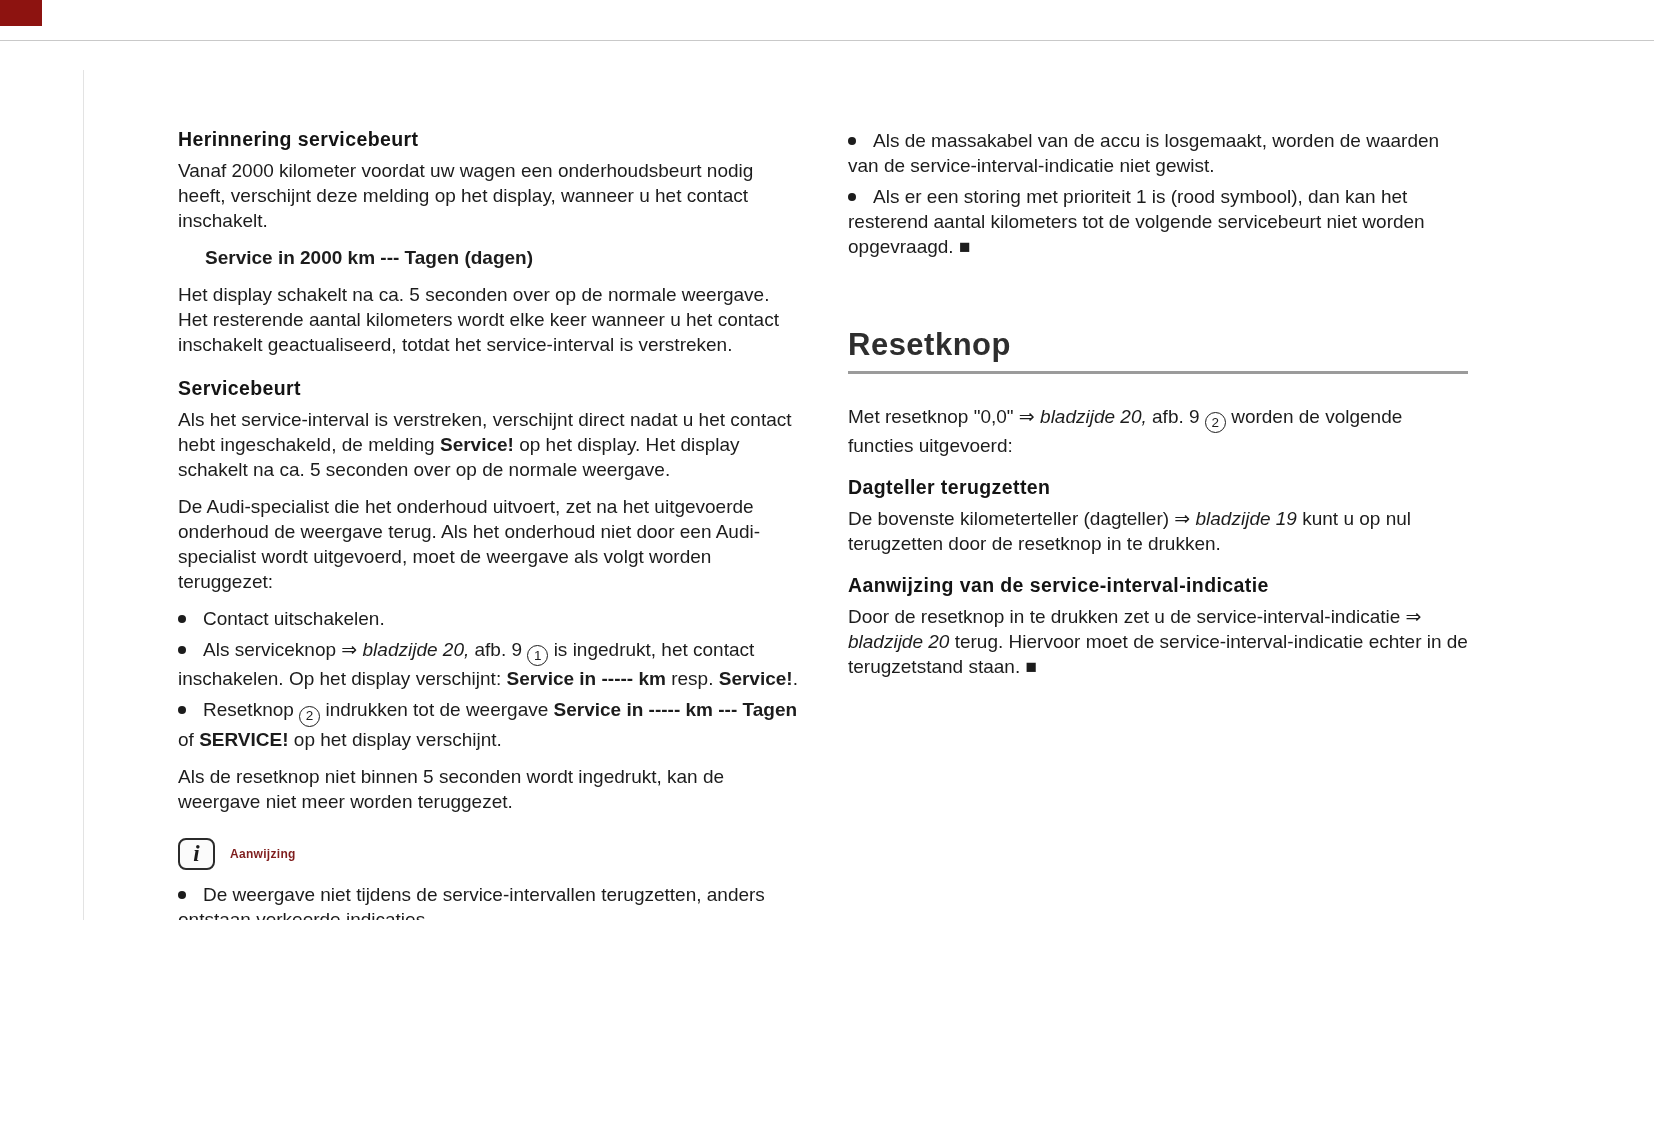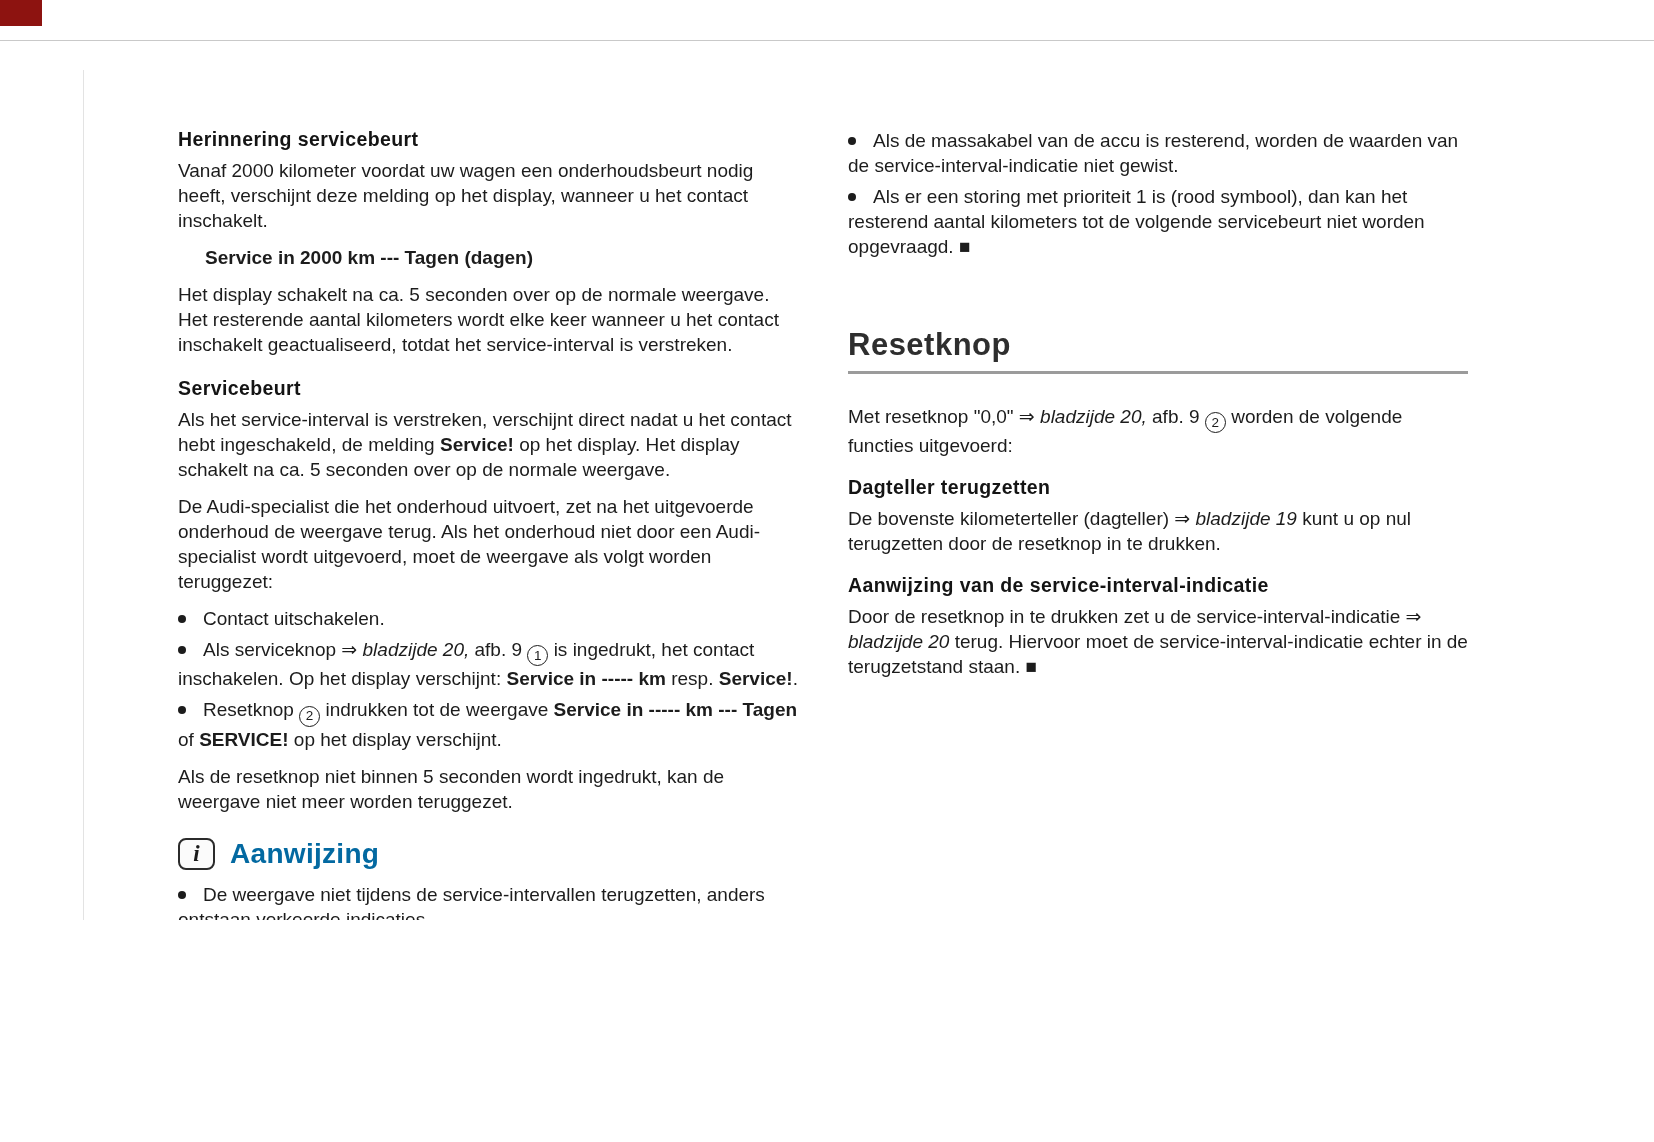--- a/index.html
+++ b/index.html
@@ -27,21 +27,21 @@
   .it { font-style: italic; }
   .b  { font-weight: bold; }
 
   .circ { display: inline-flex; align-items: center; justify-content: center; width: 21px; height: 21px; border: 1.5px solid var(--text, #1c1c1c); border-radius: 50%; font-size: 13.5px; line-height: 1; vertical-align: -4px; background: #fff; }
 
   .p-after-bullets { margin-top: 12px; }
 
   .note-head { display: flex; align-items: center; gap: 15px; margin: 24px 0 12px 0; }
   .info-icon { width: 37px; height: 32px; border: 2.5px solid #2b2b2b; border-radius: 8px; display: flex; align-items: center; justify-content: center; background: #fbfbfb; }
   .info-icon .ii { font-family: "Liberation Serif", serif; font-weight: bold; font-style: italic; font-size: 23px; line-height: 1; color: #1a1a1a; }
-  .note-title { font-size: 28px; font-weight: bold; letter-spacing: 0.3px; color: #0369a1; }
+  .note-title { font-size: 12px; font-weight: bold; letter-spacing: 0.3px; color: #7f1d1d; }
 
   .big-head { font-size: 31px; line-height: 36px; font-weight: bold; letter-spacing: 0.5px; color: #2e2e2e; margin: 68px 0 0 0; }
   .rule { height: 3px; background: var(--rule-gray, #9b9b9b); margin: 8px 0 30px 0; }
   .rc-h3 { margin-top: 18px; }
 
   .footer { position: absolute; left: 16px; top: 1026px; width: 1654px; height: 57px; display: grid; grid-template-columns: 258px 260px 261px 260px 261px 1fr; gap: 2px; }
   .tab { background: var(--tab-gray, #a6a6a6); color: #ffffff; font-weight: bold; font-size: 15px; line-height: 19px; text-align: right; padding: 6px 14px 0 8px; cursor: pointer; }
   .tab.active { background: var(--tab-dark, #58585a); }
   .tab .lbl { display: inline-block; max-width: 205px; }
 </style>
@@ -76,21 +76,21 @@
     <div class="note-head">
       <span class="info-icon">
           <span class="ii">i</span>
         </span>
       <span class="note-title">Aanwijzing</span>
     </div>
     <p class="bullet"><span class="dot"></span><span>De weergave niet tijdens de service-intervallen terugzetten, anders ontstaan verkeerde indicaties.</span></p>
   </div>
 
   <div class="col right">
-    <p class="bullet"><span class="dot"></span><span>Als de massakabel van de accu is resterend, worden de waarden van de service-interval-indicatie niet gewist.</span></p>
+    <p class="bullet"><span class="dot"></span><span>Als de massakabel van de accu is losgemaakt, worden de waarden van de service-interval-indicatie niet gewist.</span></p>
     <p class="bullet"><span class="dot"></span><span>Als er een storing met prioriteit 1 is (rood symbool), dan kan het resterend aantal kilometers tot de volgende servicebeurt niet worden opgevraagd. ■</span></p>
 
     <h2 class="big-head">Resetknop</h2>
     <div class="rule"></div>
 
     <p><span>Met resetknop "0,0" ⇒ </span><span class="it">bladzijde 20,</span><span> afb. 9 </span><span class="circ">2</span><span> worden de volgende functies uitgevoerd:</span></p>
 
     <h3 class="rc-h3">Dagteller terugzetten</h3>
     <p><span>De bovenste kilometerteller (dagteller) ⇒ </span><span class="it">bladzijde 19</span><span> kunt u op nul terugzetten door de resetknop in te drukken.</span></p>
 

